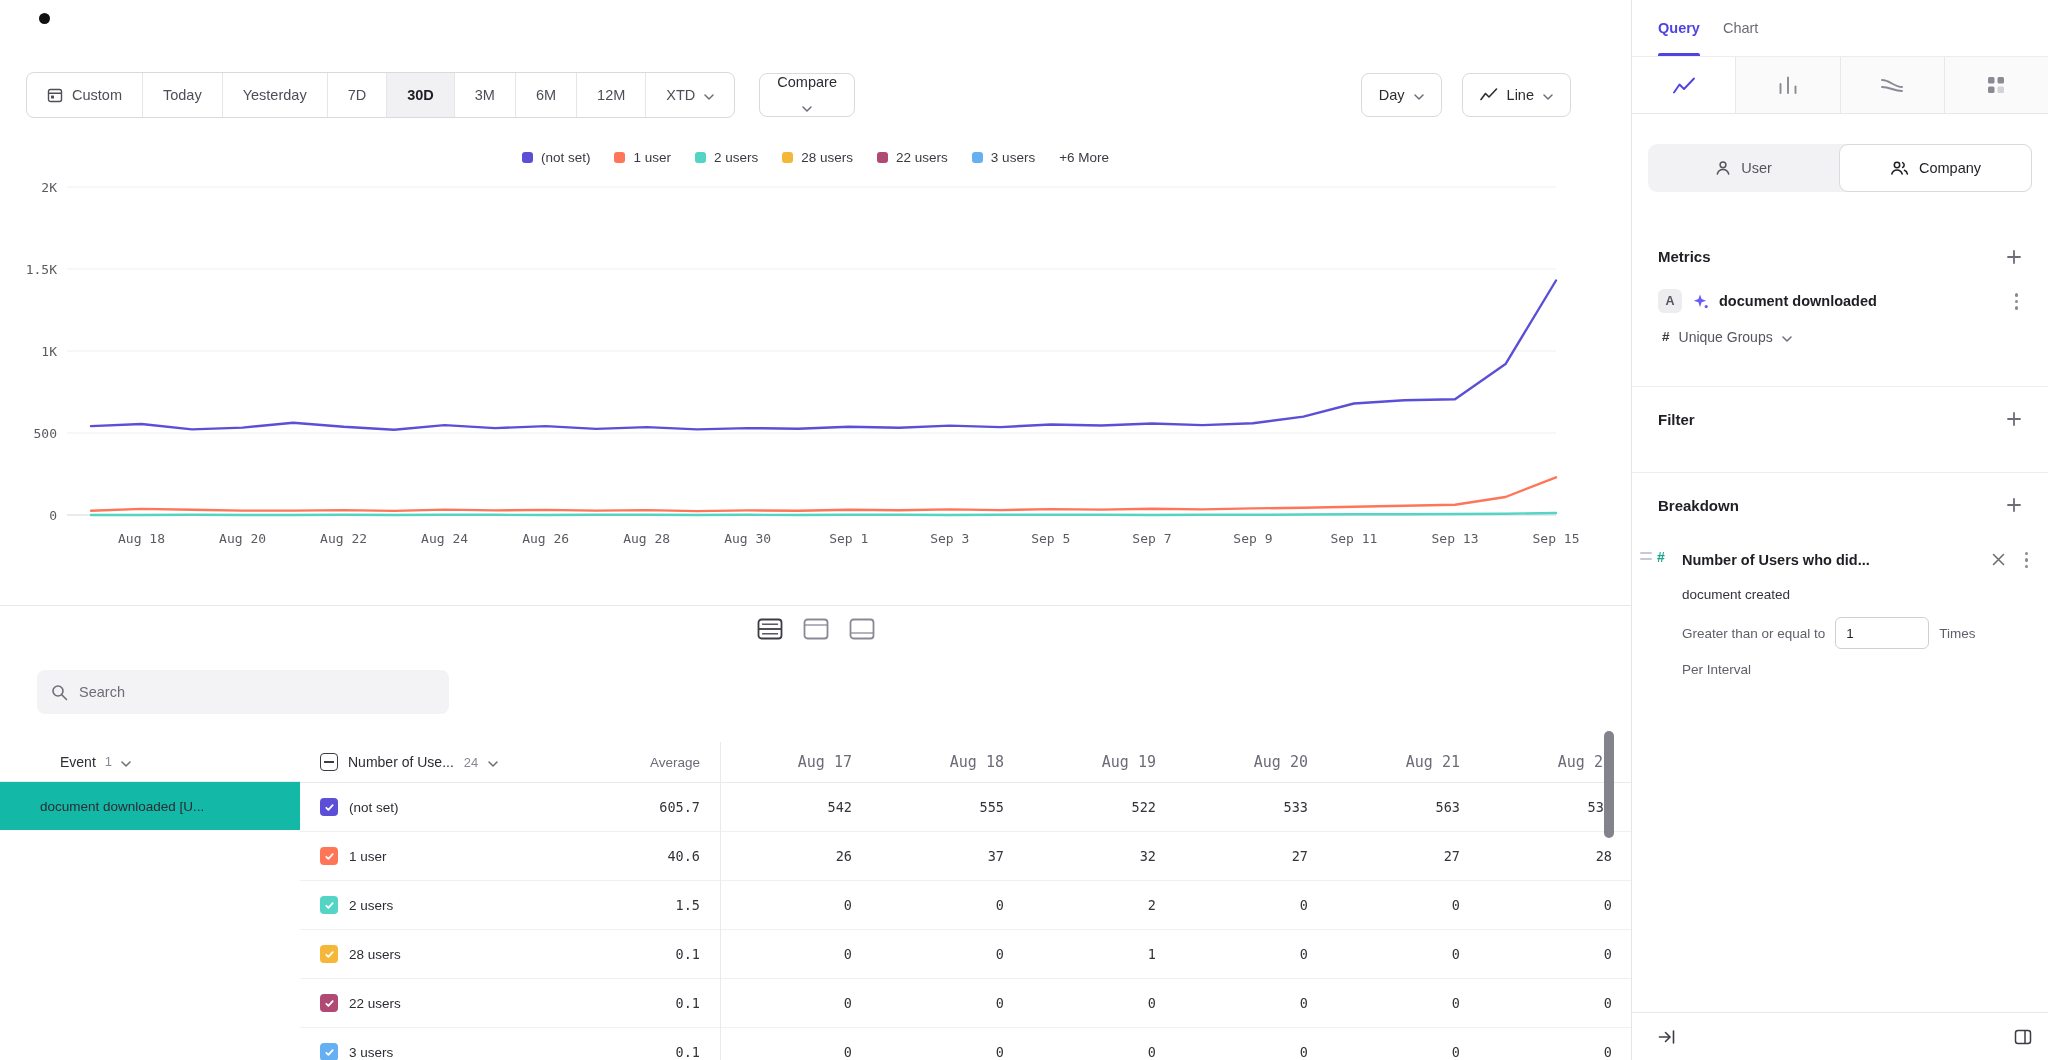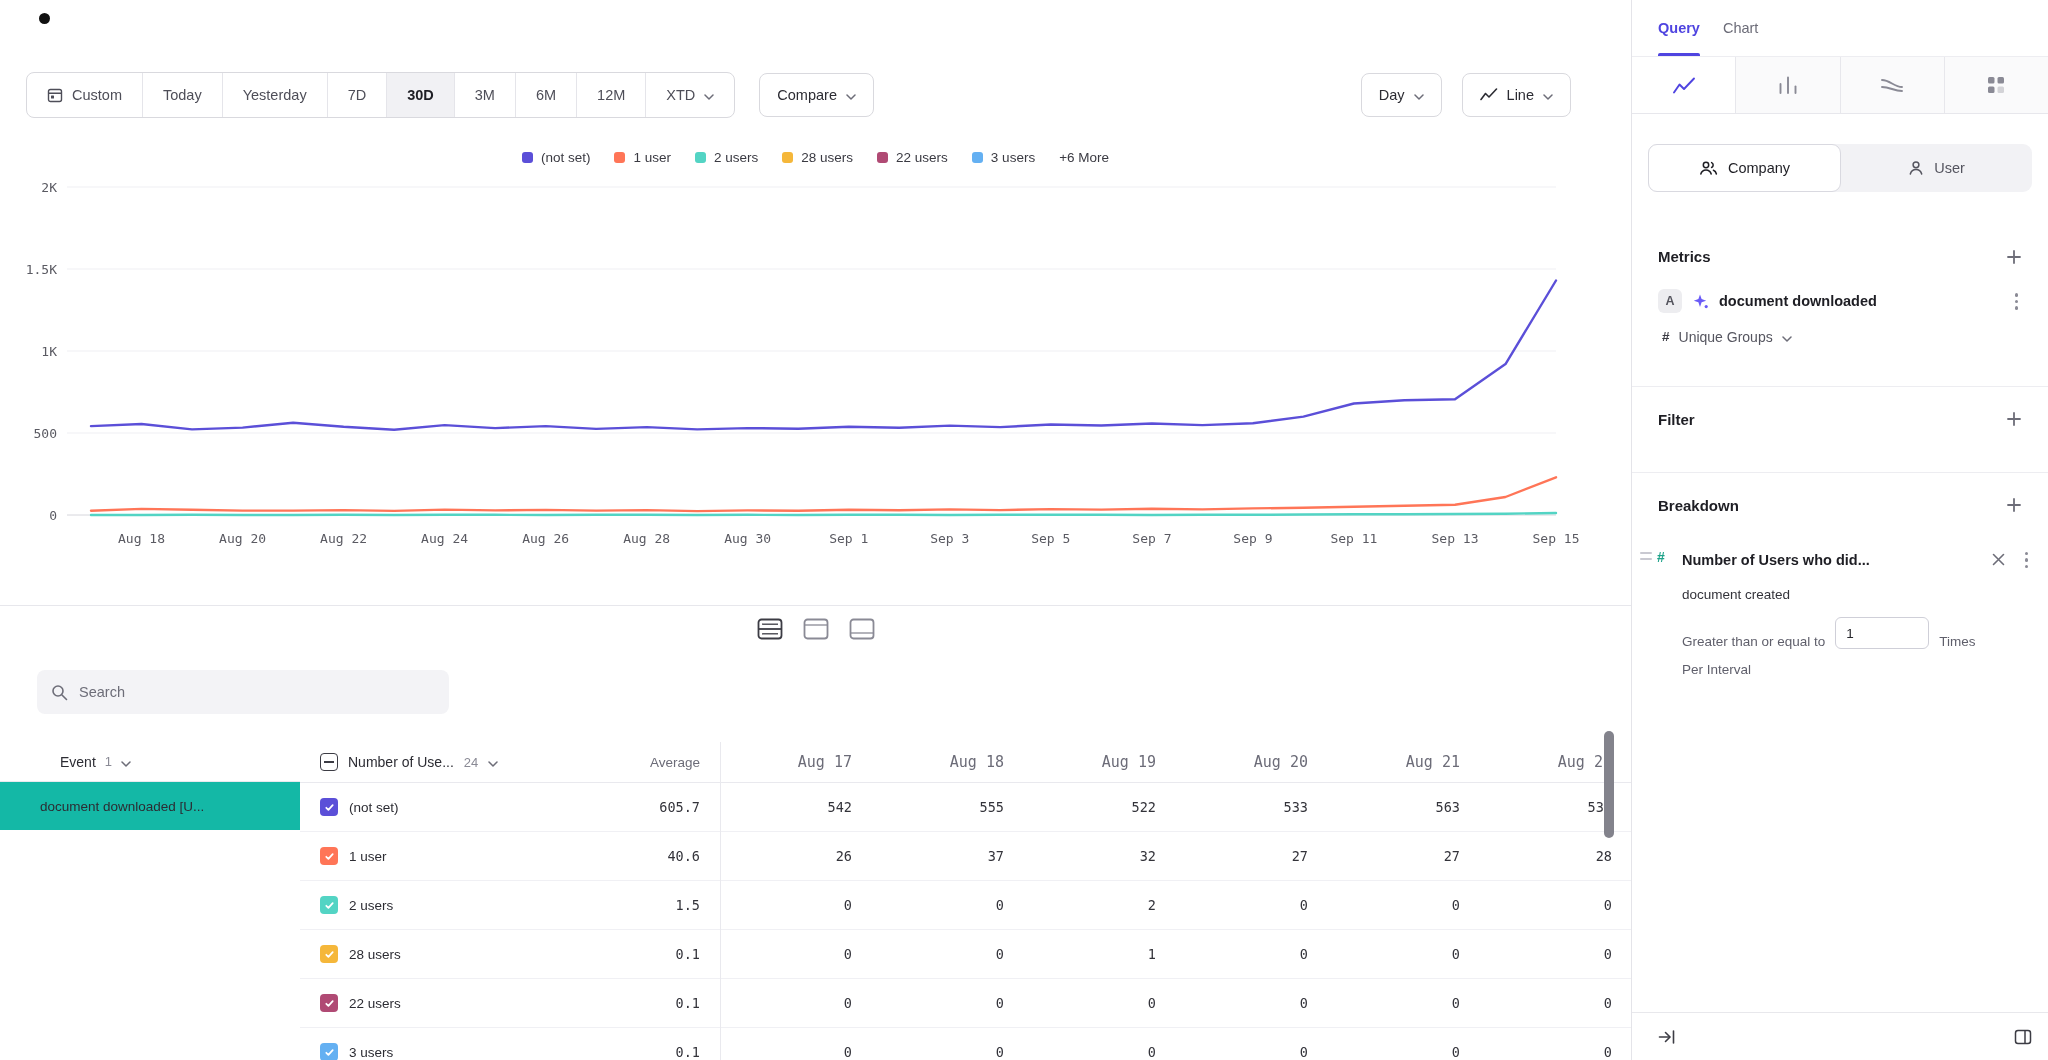--- a/index.html
+++ b/index.html
@@ -16,21 +16,21 @@
 
   .toolbar { display:flex; align-items:center; margin:72px 60px 0 26px; height:46px; }
   .range-group { display:flex; border:1px solid #d9d9de; border-radius:8px; background:#fff; overflow:hidden; }
   .range-btn { display:flex; align-items:center; gap:9px; padding:0 20px; height:44px;
     font-size:14.5px; color:#4e4e58; border-left:1px solid #e5e5ea; cursor:pointer; white-space:nowrap; }
   .range-btn:first-child { border-left:none; }
   .range-btn.selected { background:#f1f1f4; color:#1e1e24; font-weight:700; }
   .btn { display:flex; align-items:center; gap:9px; border:1px solid #d9d9de; border-radius:8px;
     height:44px; padding:0 17px; font-size:14.5px; color:#2c2c33; background:#fff; cursor:pointer; white-space:nowrap; }
   .btn + .btn { margin-left:20px; }
-  .compare-btn { margin-left:24px; }
+  .compare-btn { margin-left:24px;flex-direction:column; }
   .tb-spacer { flex:1; }
   .chev svg, .chev { color:#6d6d78; }
 
   .legend { display:flex; justify-content:center; align-items:center; gap:24px; margin-top:32px;
     font-size:13.5px; color:#3a3a42; }
   .legend-item { display:flex; align-items:center; gap:8px; cursor:pointer; }
   .ldot { width:11px; height:11px; border-radius:3px; flex:none; }
   .legend-more { color:#3a3a42; cursor:pointer; }
 
   .chart-wrap { margin-top:2px; }
@@ -115,21 +115,21 @@
   .sb-divider.d2 { margin-top:44px; }
 
   .bd-card { position:relative; margin:34px 16px 0 0; padding-left:50px; }
   .drag-handle { position:absolute; left:8px; top:4px; display:flex; flex-direction:column; gap:4px; cursor:grab; }
   .drag-handle i { width:12px; height:2px; background:#c9c9d1; border-radius:1px; display:block; }
   .bd-row1 { display:flex; align-items:center; gap:8px; }
   .bd-hash { font-size:14px; font-weight:700; color:#1fa38a; position:absolute; left:25px; top:1px; }
   .bd-title { font-size:14.5px; font-weight:700; color:#1e1e24; flex:1; white-space:nowrap; overflow:hidden; }
   .close-btn { color:#6d6d78; cursor:pointer; display:flex; margin-right:8px; }
   .bd-line { margin-top:15px; font-size:13.5px; color:#33333a; }
-  .bd-cond { display:flex; align-items:flex-end; gap:10px; margin-top:15px; font-size:13.5px; color:#5f5f6b; }
+  .bd-cond { display:flex; align-items:center; gap:10px; margin-top:15px; font-size:13.5px; color:#5f5f6b; }
   .times-input { width:94px; height:32px; border:1px solid #cfcfd8; border-radius:6px; padding:0 10px;
     font-size:13.5px; color:#26262c; outline:none; font-family:"Liberation Sans", sans-serif; }
   .bd-per { margin-top:13px; font-size:13.5px; color:#5f5f6b; }
 
   .sb-bottom { position:absolute; left:0; right:0; bottom:0; height:48px; border-top:1px solid #e8e8ec;
     display:flex; align-items:center; justify-content:space-between; padding:0 16px 0 26px; color:#3c3c44; }
   .sb-bottom .ic { cursor:pointer; display:flex; }
 </style>
 </head>
 <body>
@@ -488,40 +488,40 @@
         <svg width="20" height="20" viewBox="0 0 20 20" fill="currentColor">
             <rect x="2" y="2" width="6.5" height="6.5" rx="1.5"></rect>
             <rect x="11.5" y="2" width="6.5" height="6.5" rx="1.5"></rect>
             <rect x="2" y="11.5" width="6.5" height="6.5" rx="1.5"></rect>
             <rect x="11.5" y="11.5" width="6.5" height="6.5" rx="1.5" opacity="0.35"></rect>
           </svg>
       </div>
     </div>
 
     <div class="entity-toggle">
+      <div class="entity-seg">
+        <span style="display:flex">
+          <svg width="16" height="16" viewBox="0 0 16 16" fill="none" stroke="currentColor" stroke-width="1.5" stroke-linecap="round">
+              <circle cx="8" cy="4.8" r="2.9"></circle>
+              <path d="M2.3 14c.9-3 3.2-4.4 5.7-4.4s4.8 1.4 5.7 4.4"></path>
+            </svg>
+        </span>
+        <span>User</span>
+      </div>
       <div class="entity-seg selected">
         <span style="display:flex">
           <svg width="19" height="16" viewBox="0 0 19 16" fill="none" stroke="currentColor" stroke-width="1.5" stroke-linecap="round">
               <circle cx="7" cy="5" r="2.7"></circle>
               <path d="M1.8 14c.8-2.8 2.9-4.1 5.2-4.1s4.4 1.3 5.2 4.1"></path>
               <path d="M12.6 2.6a2.7 2.7 0 010 4.9"></path>
               <path d="M14.4 10.2c1.5.5 2.6 1.7 3 3.8"></path>
             </svg>
         </span>
         <span>Company</span>
       </div>
-      <div class="entity-seg">
-        <span style="display:flex">
-          <svg width="16" height="16" viewBox="0 0 16 16" fill="none" stroke="currentColor" stroke-width="1.5" stroke-linecap="round">
-              <circle cx="8" cy="4.8" r="2.9"></circle>
-              <path d="M2.3 14c.9-3 3.2-4.4 5.7-4.4s4.8 1.4 5.7 4.4"></path>
-            </svg>
-        </span>
-        <span>User</span>
-      </div>
     </div>
 
     <div class="sec-head">
       <span class="sec-title">Metrics</span>
       <span class="plus-btn">
         <svg width="16" height="16" viewBox="0 0 16 16" fill="none" stroke="currentColor" stroke-width="1.8" stroke-linecap="round">
             <path d="M8 2v12M2 8h12"></path>
           </svg>
       </span>
     </div>

